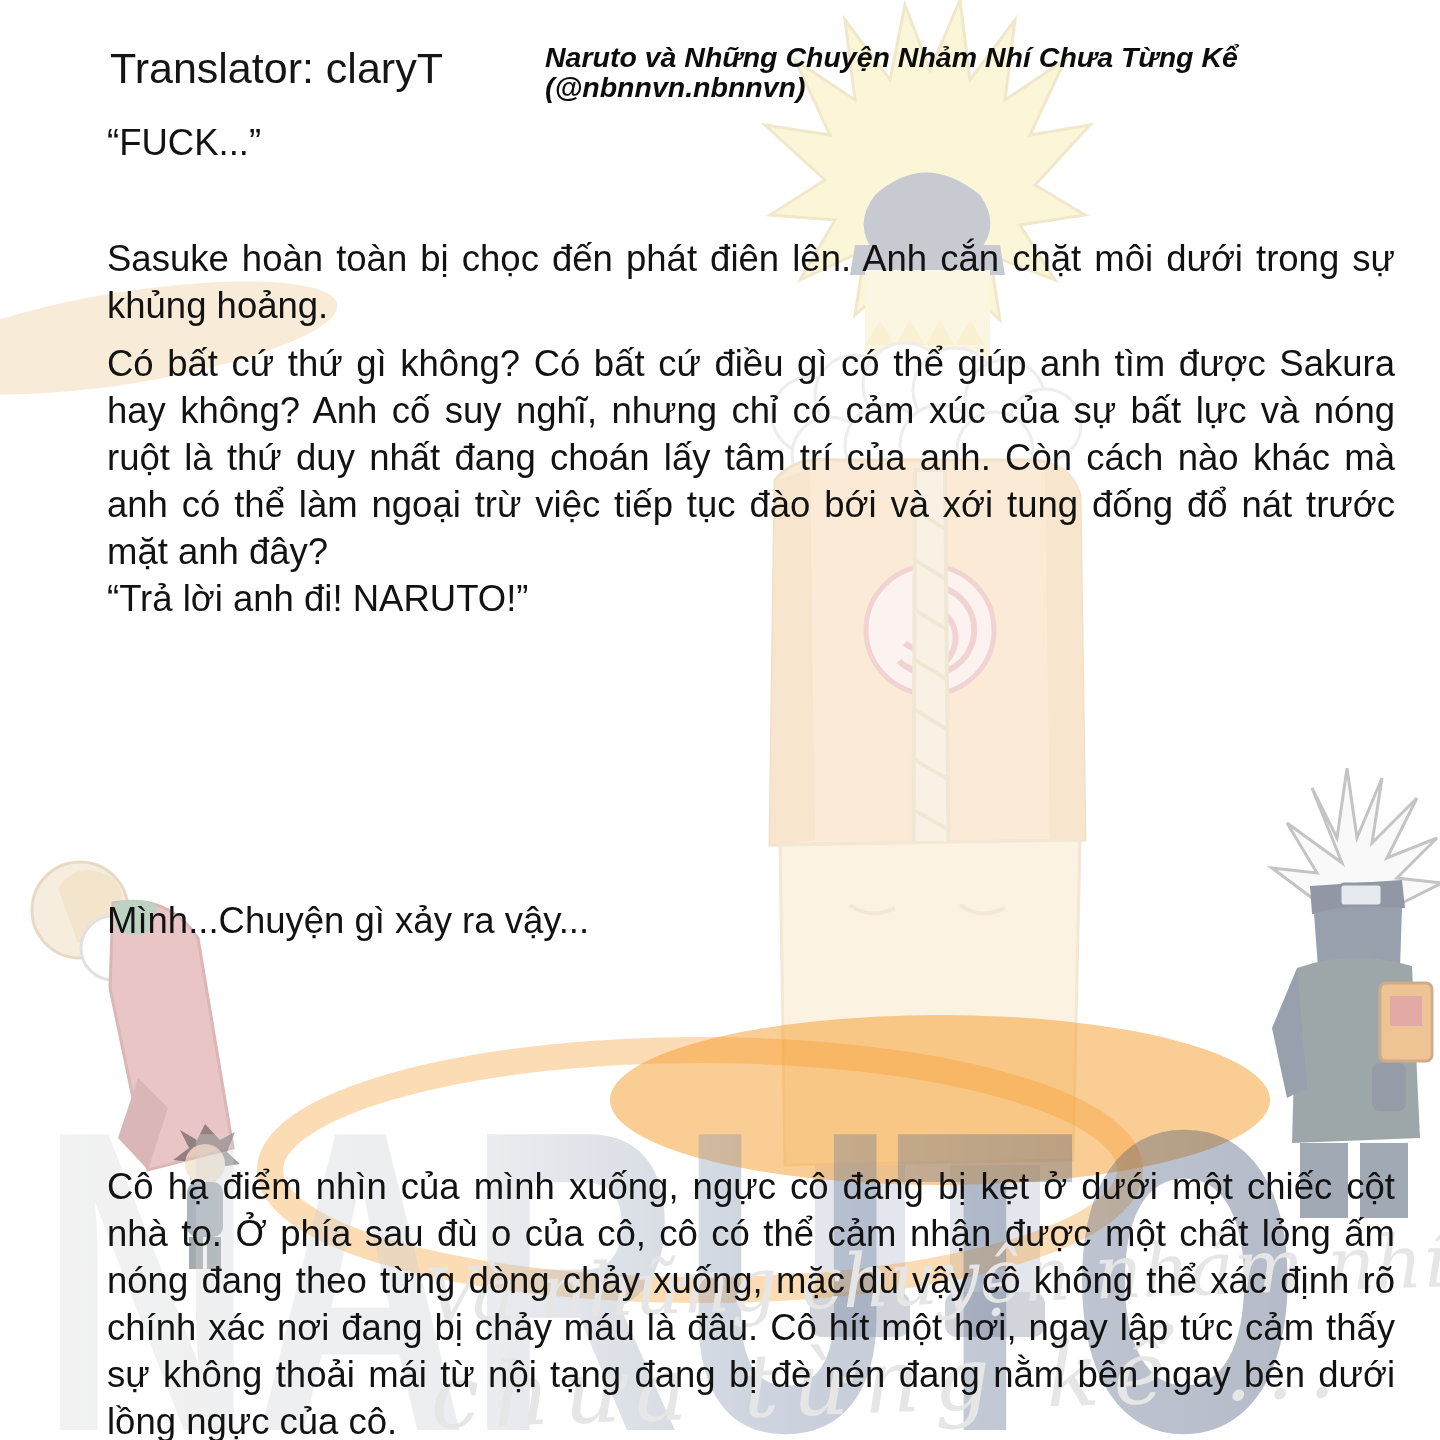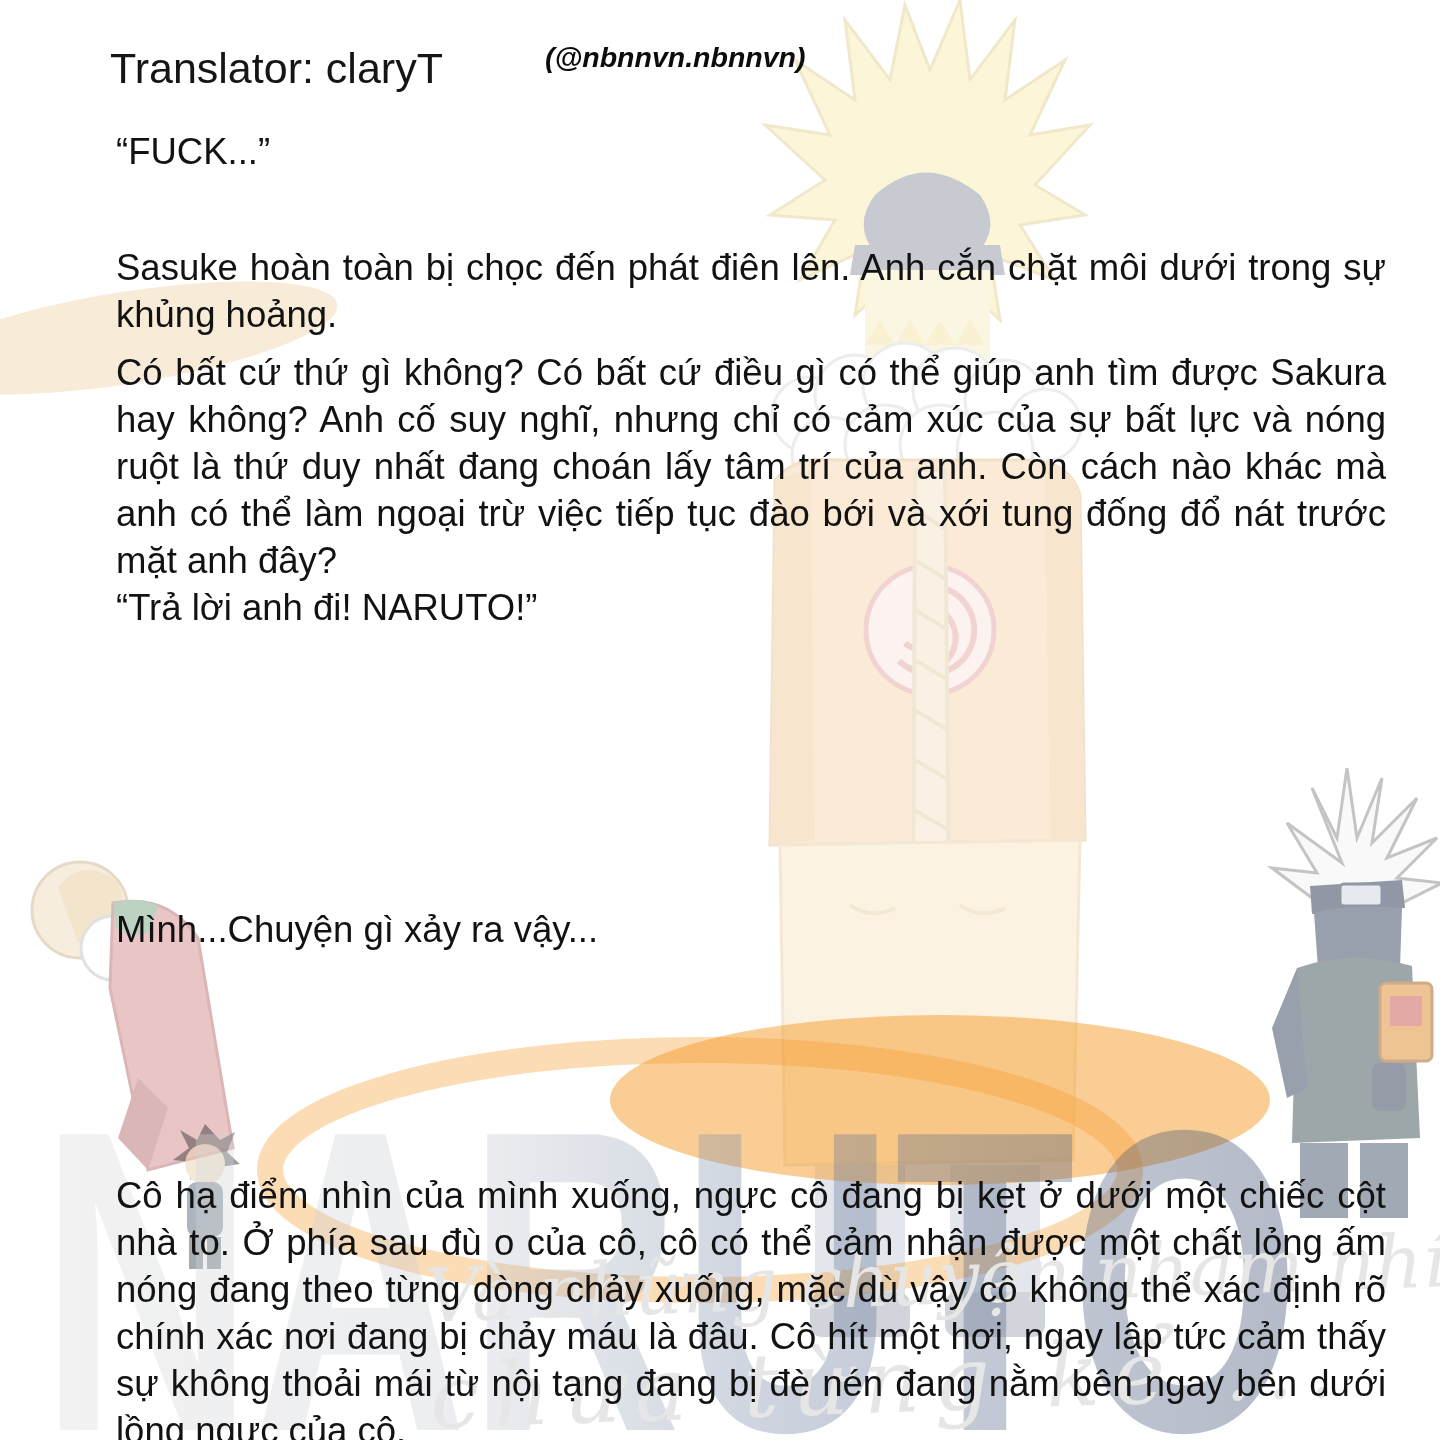--- a/index.html
+++ b/index.html
@@ -41,21 +41,21 @@
     font-size:43px;line-height:40px;color:#151515;
   }
   .title-block{left:545px;top:42px;}
   .title-line{
     font-size:28.5px;line-height:30px;
     font-weight:bold;font-style:italic;color:#0c0c0c;
     white-space:nowrap;
   }
   .para{
     left:100px;right:38px;
-    margin:16px;
+    margin:7px;
     font-size:36.5px;line-height:47px;
     text-align:justify;
     color:#121212;
   }
 </style>
 </head>
 <body>
 
 <div class="page">
 
@@ -160,20 +160,21 @@
     <ellipse cx="700" cy="210" rx="430" ry="120" fill="none" stroke="#F59B2A" stroke-width="26" opacity="0.35"></ellipse>
     <text x="40" y="470" font-family="Liberation Sans, sans-serif" font-weight="bold" font-size="430" textLength="1260" lengthAdjust="spacingAndGlyphs" fill="url(#logoGrad)" opacity="0.35">NARUTO</text>
   </svg>
 
   <div class="script-wm script-line1">Và những chuyện nhảm nhí</div>
   <div class="script-wm script-line2">chưa từng kể ...</div>
 
   <div class="txt translator">Translator: claryT</div>
 
   <div class="txt title-block">
+    <div class="title-line">Naruto và Những Chuyện Nhảm Nhí Chưa Từng Kể</div>
     <div class="title-line">(@nbnnvn.nbnnvn)</div>
   </div>
 
   <p class="txt para" style="top:112px">“FUCK...”</p>
   <p class="txt para" style="top:333px">Có bất cứ thứ gì không? Có bất cứ điều gì có thể giúp anh tìm được Sakura hay không? Anh cố suy nghĩ, nhưng chỉ có cảm xúc của sự bất lực và nóng ruột là thứ duy nhất đang choán lấy tâm trí của anh. Còn cách nào khác mà anh có thể làm ngoại trừ việc tiếp tục đào bới và xới tung đống đổ nát trước mặt anh đây?</p>
   <p class="txt para" style="top:228px">Sasuke hoàn toàn bị chọc đến phát điên lên. Anh cắn chặt môi dưới trong sự khủng hoảng.</p>
   <p class="txt para" style="top:568px">“Trả lời anh đi! NARUTO!”</p>
   <p class="txt para" style="top:890px">Mình...Chuyện gì xảy ra vậy...</p>
   <p class="txt para" style="top:1156px">Cô hạ điểm nhìn của mình xuống, ngực cô đang bị kẹt ở dưới một chiếc cột nhà to. Ở phía sau đù o của cô, cô có thể cảm nhận được một chất lỏng ấm nóng đang theo từng dòng chảy xuống, mặc dù vậy cô không thể xác định rõ chính xác nơi đang bị chảy máu là đâu. Cô hít một hơi, ngay lập tức cảm thấy sự không thoải mái từ nội tạng đang bị đè nén đang nằm bên ngay bên dưới lồng ngực của cô.</p>
 

